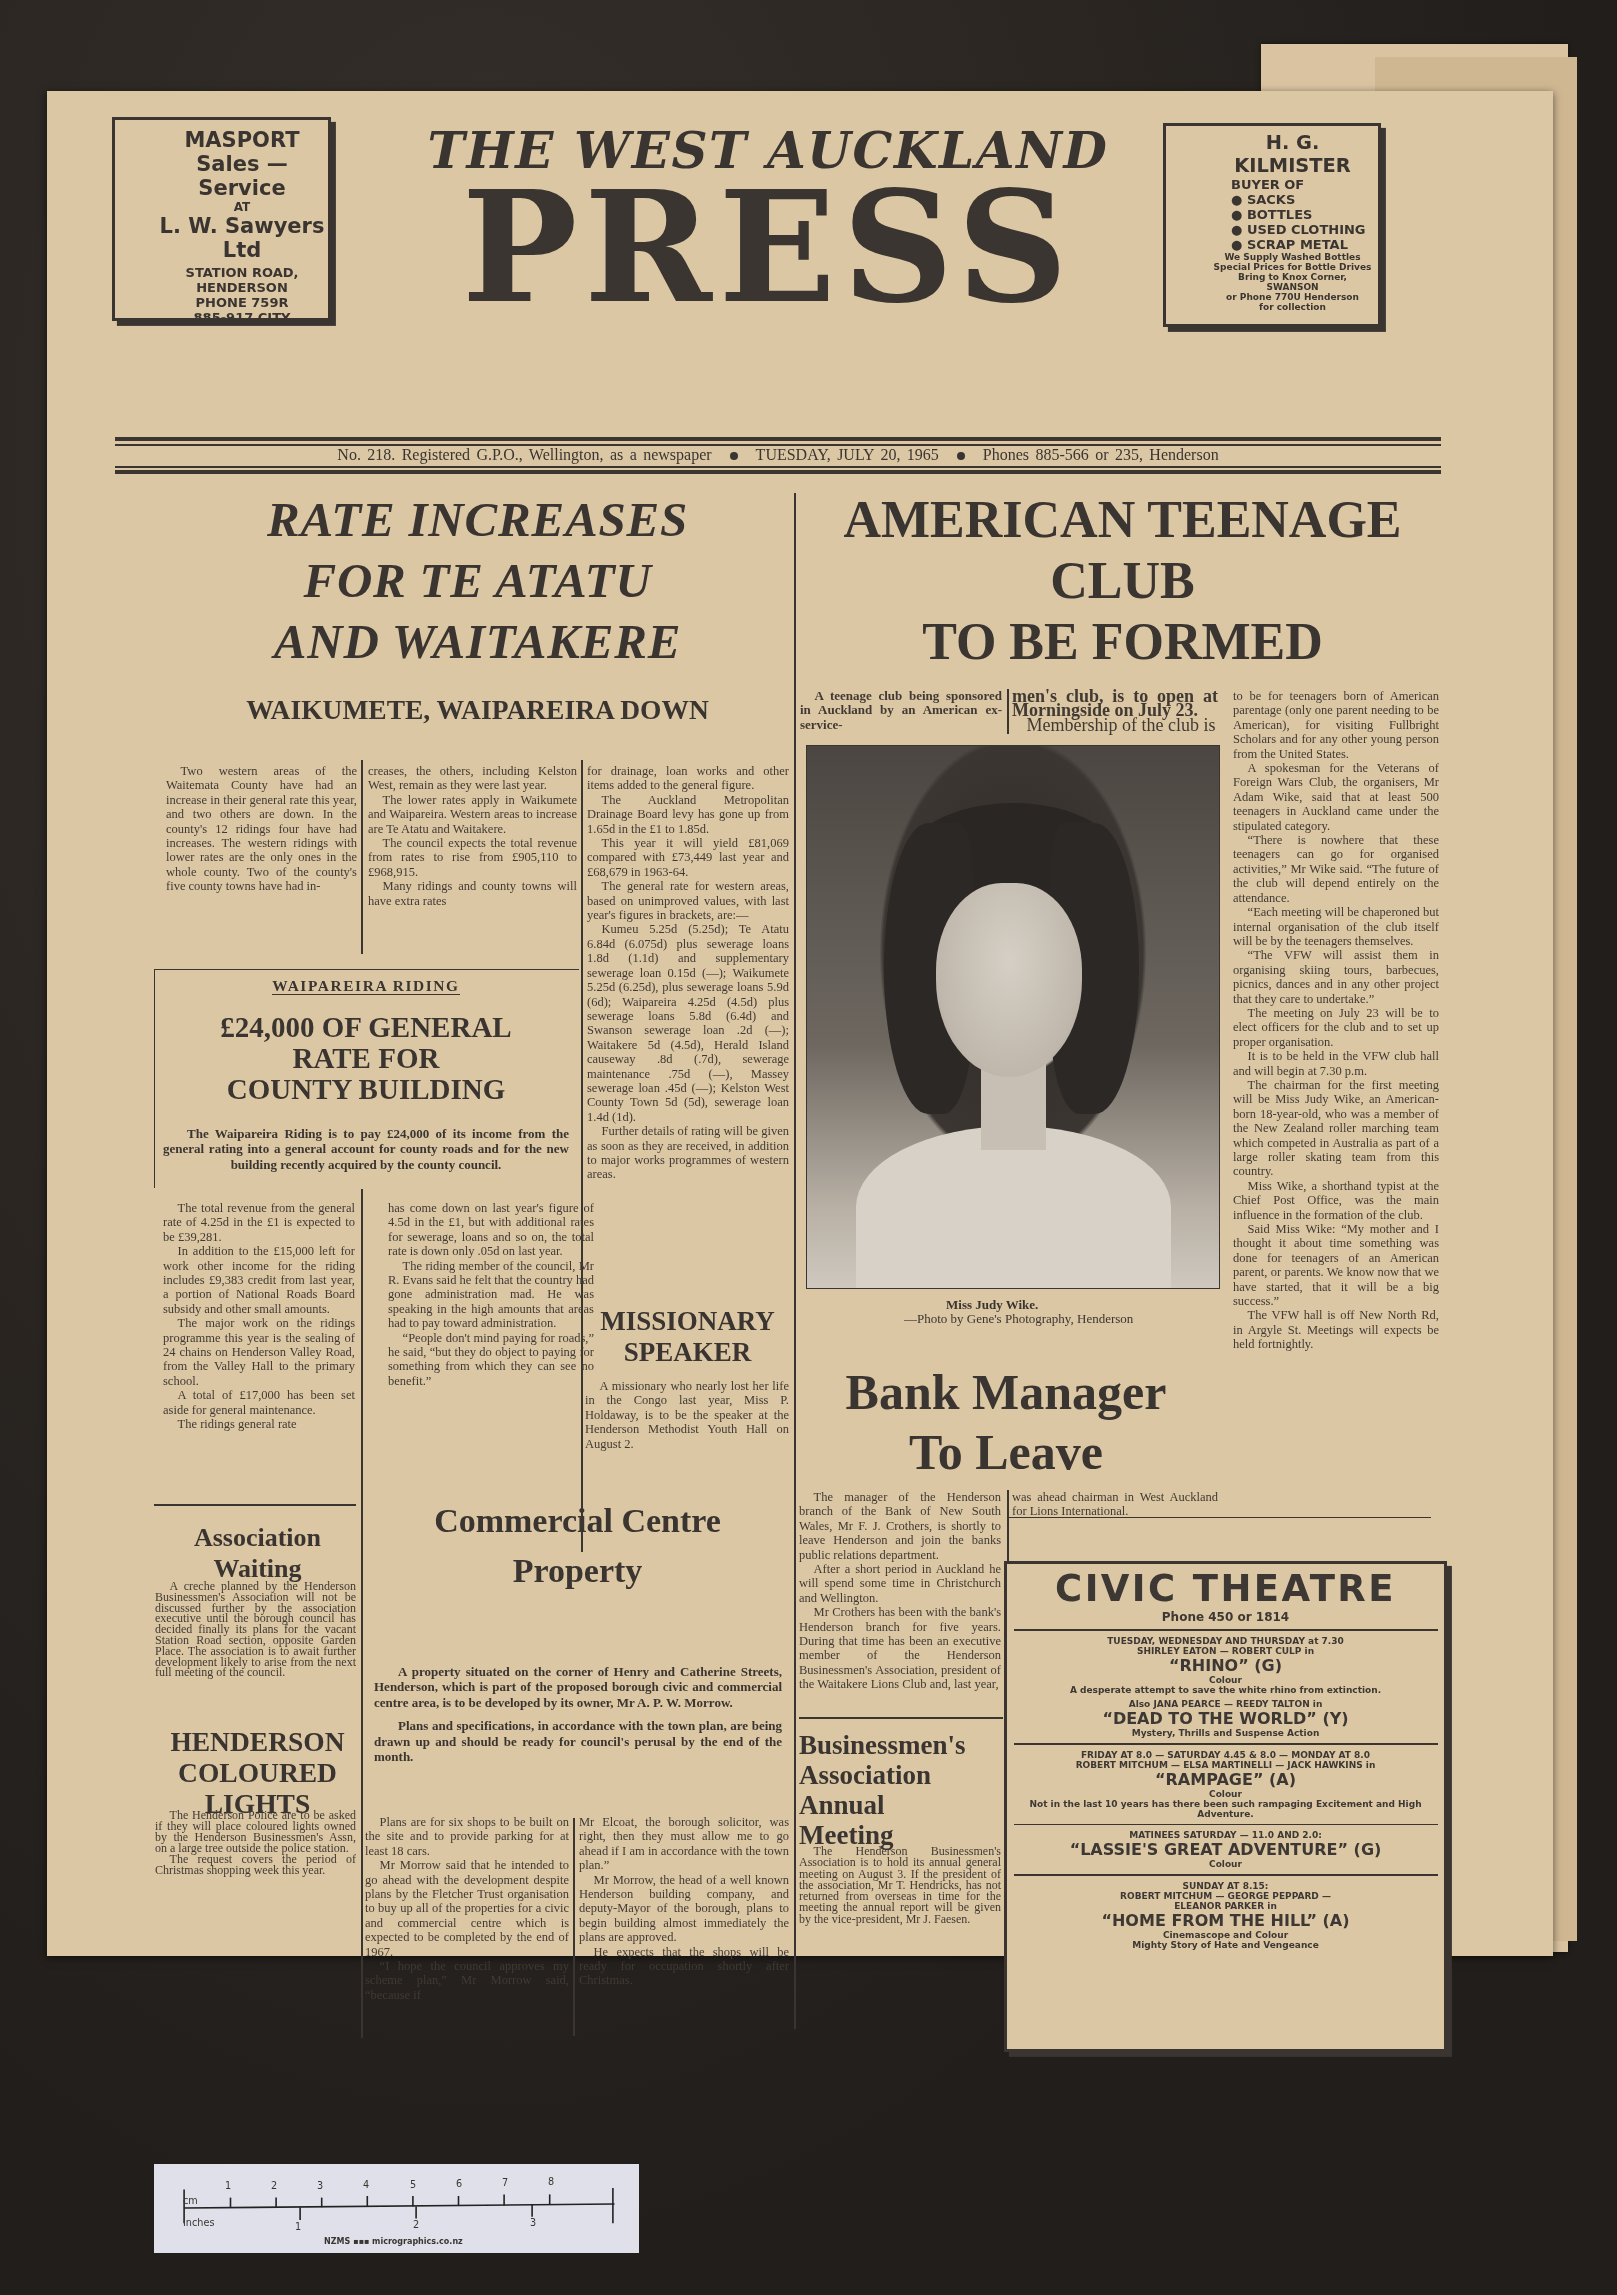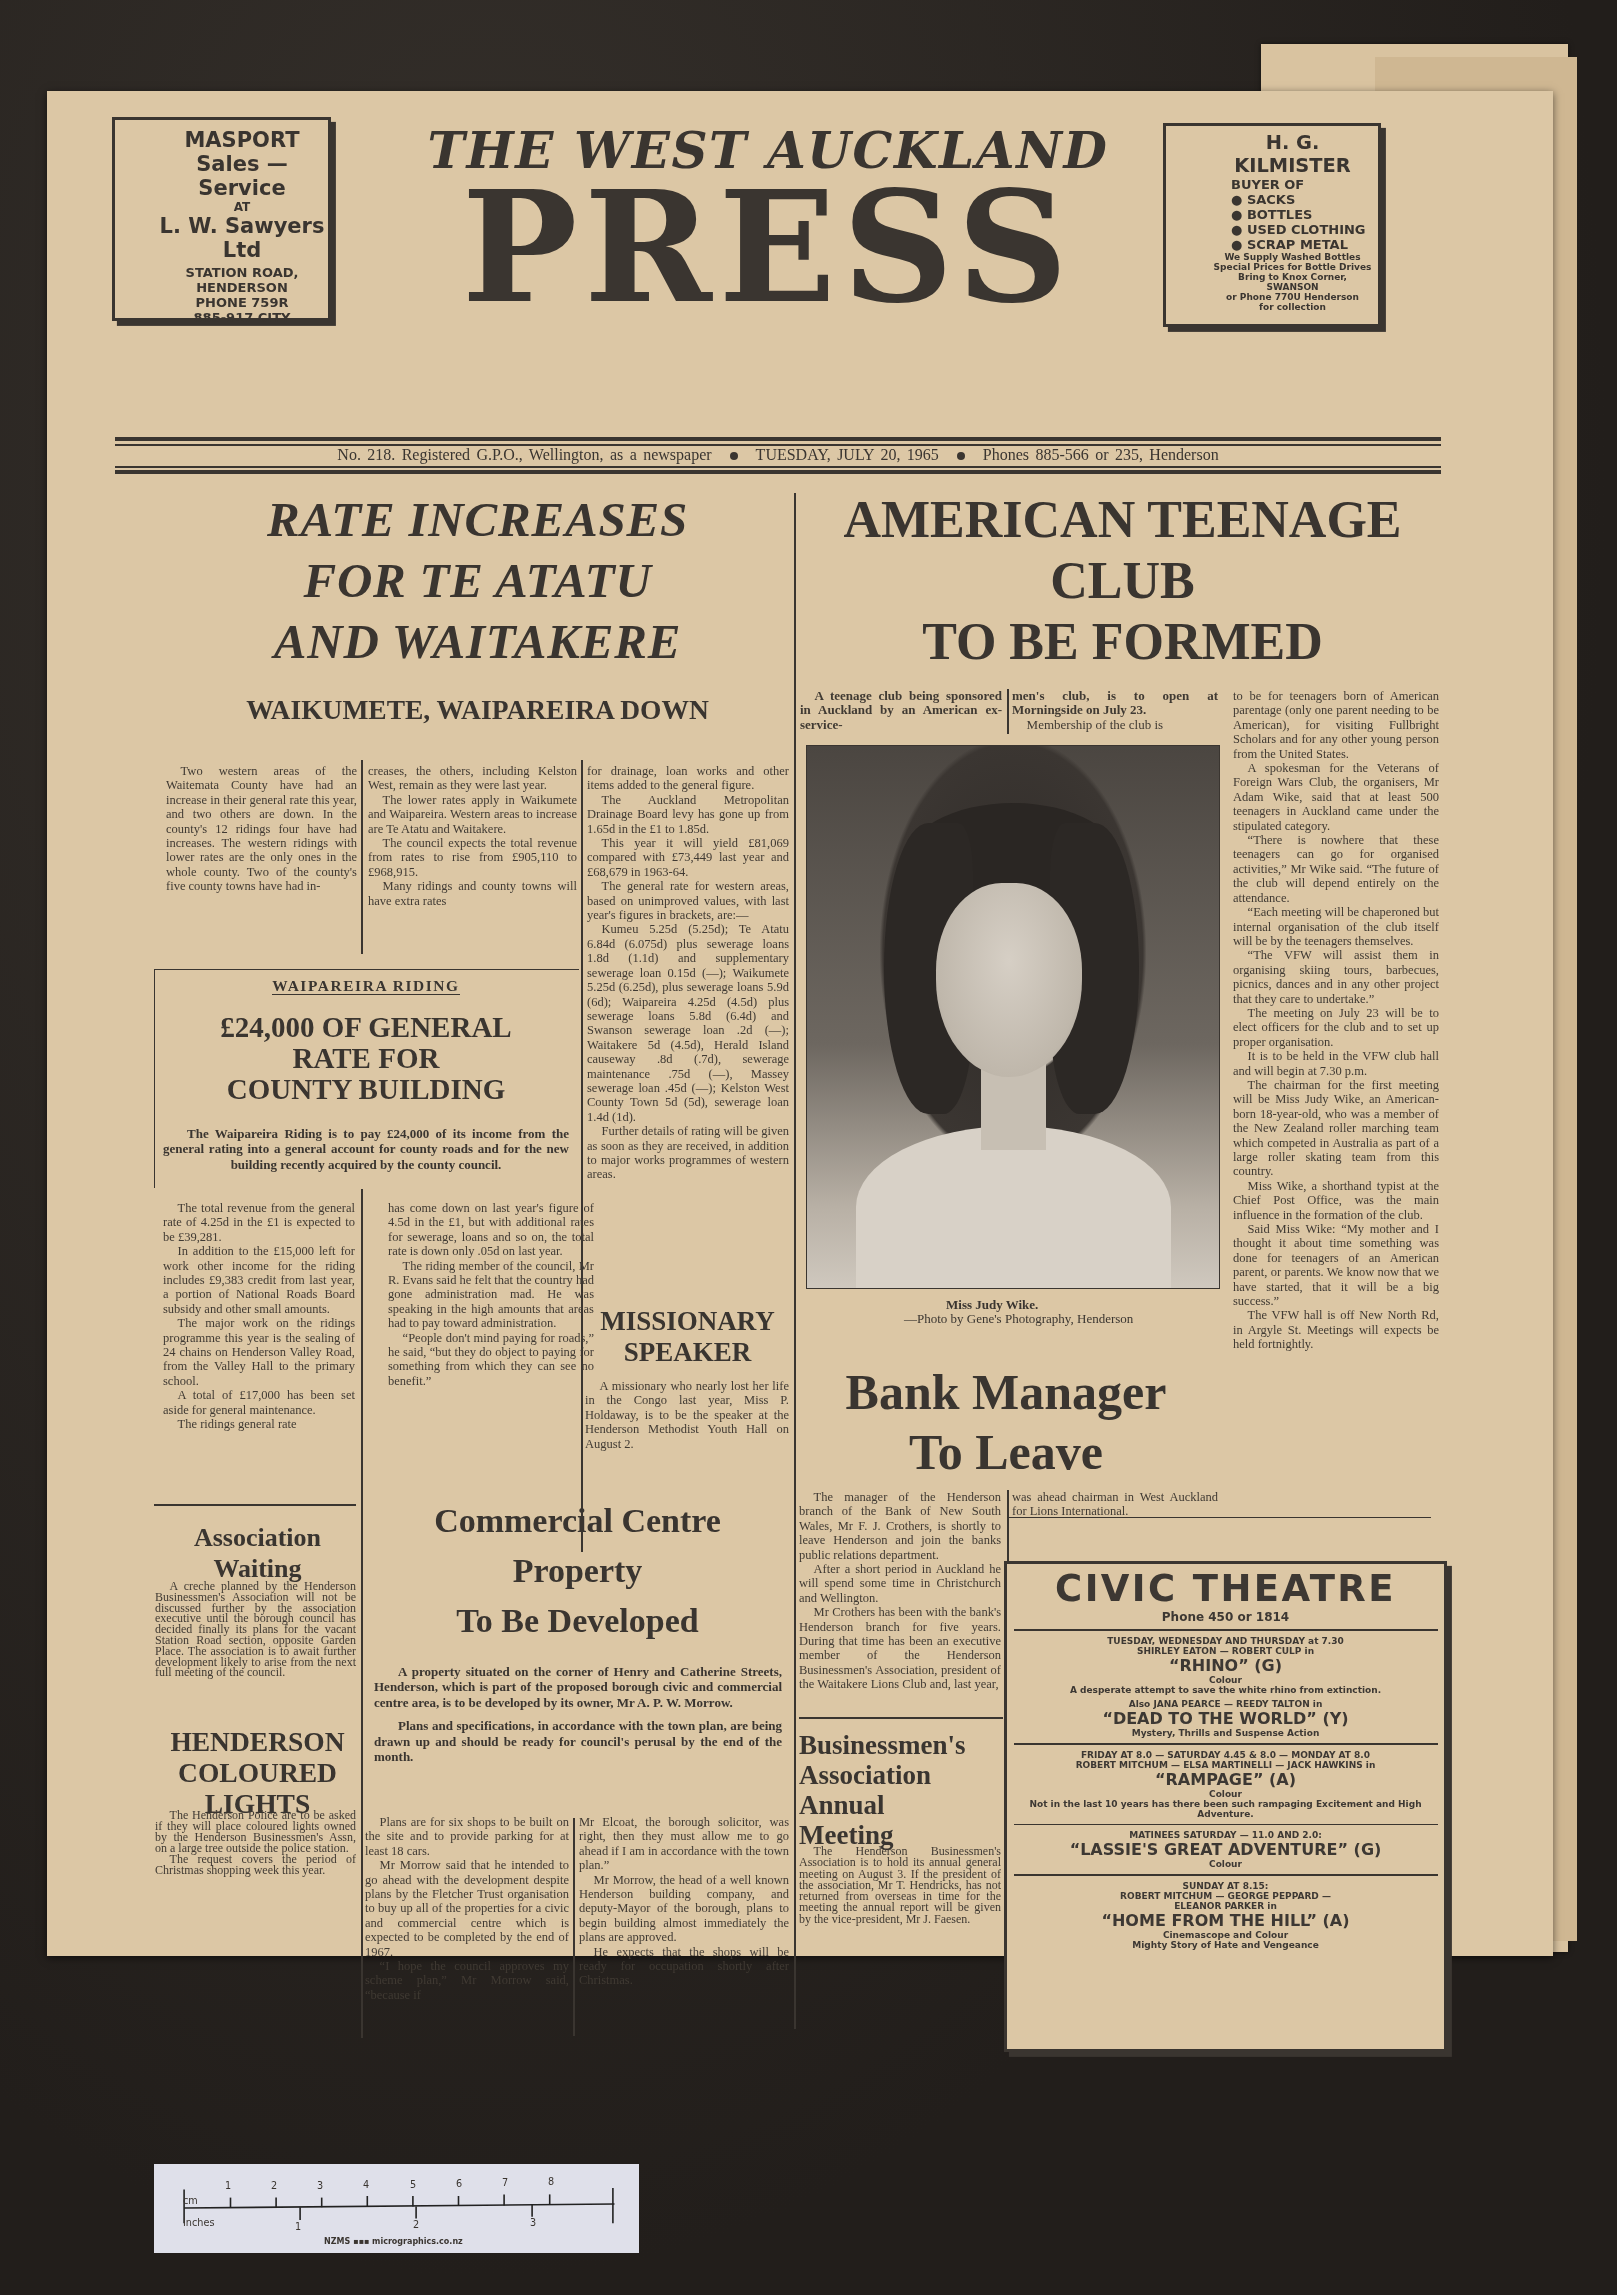--- a/index.html
+++ b/index.html
@@ -183,21 +183,20 @@
   <div>LIGHTS</div>
 </div>
 <div class="col" style="left:155px;top:1810px;width:201px;font-size:12px;line-height:11px;">
   <p>The Henderson Police are to be asked if they will place coloured lights owned by the Henderson Businessmen's Assn, on a large tree outside the police station.</p>
   <p>The request covers the period of Christmas shopping week this year.</p>
 </div>
 
 <div class="abs center" style="left:365px;top:1496px;width:425px;font-size:34px;line-height:50px;font-weight:bold;">
   <div>Commercial Centre</div>
   <div>Property</div>
-  <div>To Be Developed</div>
 </div>
 <div class="abs" style="left:374px;top:1664px;width:408px;font-size:13px;line-height:15.4px;font-weight:bold;text-align:justify;">
   <p style="margin:0 0 8px 0;text-indent:24px;">A property situated on the corner of Henry and Catherine Streets, Henderson, which is part of the proposed borough civic and commercial centre area, is to be developed by its owner, Mr A. P. W. Morrow.</p>
   <p style="margin:0;text-indent:24px;">Plans and specifications, in accordance with the town plan, are being drawn up and should be ready for council's perusal by the end of the month.</p>
 </div>
 <div class="vr" style="left:573px;top:1818px;height:218px;"></div>
 <div class="col" style="left:365px;top:1815px;width:204px;">
   <p>Plans are for six shops to be built on the site and to provide parking for at least 18 cars.</p>
   <p>Mr Morrow said that he intended to go ahead with the development despite plans by the Fletcher Trust organisation to buy up all of the properties for a civic and commercial centre which is expected to be completed by the end of 1967.</p>
   <p>“I hope the council approves my scheme plan,” Mr Morrow said, “because if</p>
@@ -210,21 +209,21 @@
 
 <div class="abs center" style="left:799px;top:489px;width:647px;font-size:52px;line-height:61px;font-weight:bold;">
   <div>AMERICAN TEENAGE</div>
   <div>CLUB</div>
   <div>TO BE FORMED</div>
 </div>
 <div class="col bold" style="left:800px;top:689px;width:202px;font-size:13px;">
   <p>A teenage club being sponsored in Auckland by an American ex-service-</p>
 </div>
 <div class="vr" style="left:1007px;top:689px;height:45px;"></div>
-<div class="col" style="left:1012px;top:689px;width:206px;font-size:13px;">
+<div class="col" style="left:1012px;top:689px;width:206px;font-size:18px;">
   <p class="bold" style="text-indent:0">men's club, is to open at Morningside on July 23.</p>
   <p>Membership of the club is</p>
 </div>
 
 <div class="photo">
   <div class="hairTop"></div>
   <div class="hairL"></div>
   <div class="hairR"></div>
   <div class="blouse"></div>
   <div class="neck"></div>

